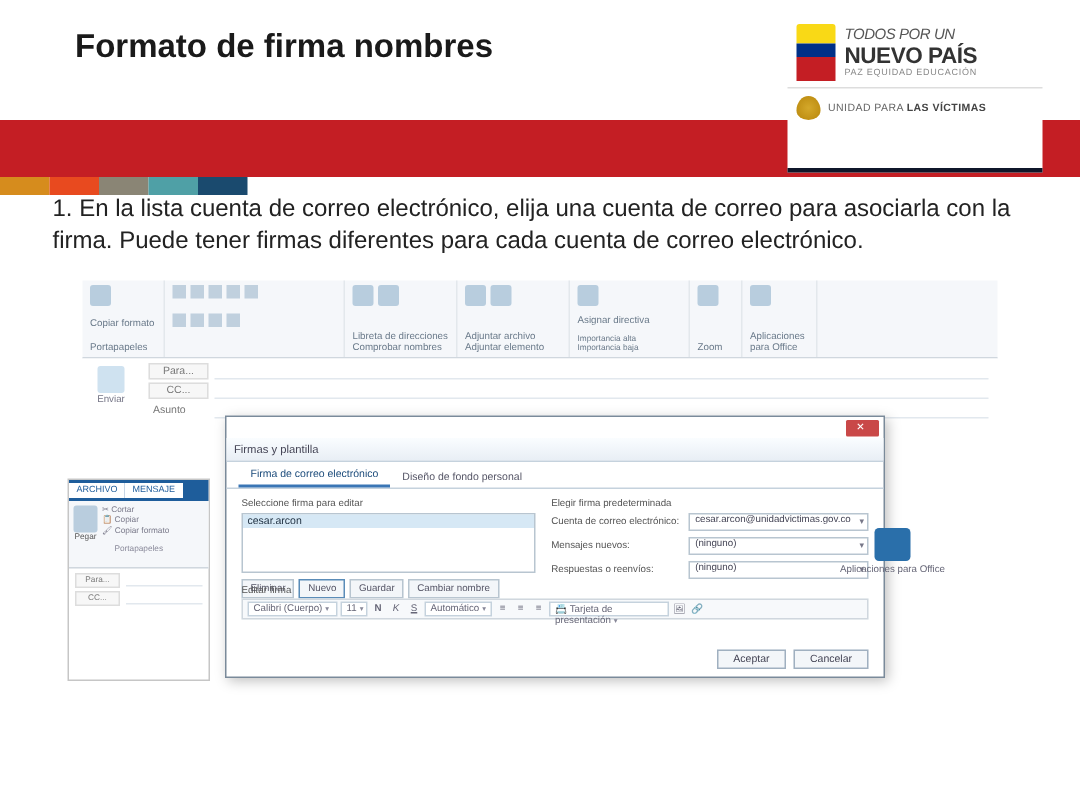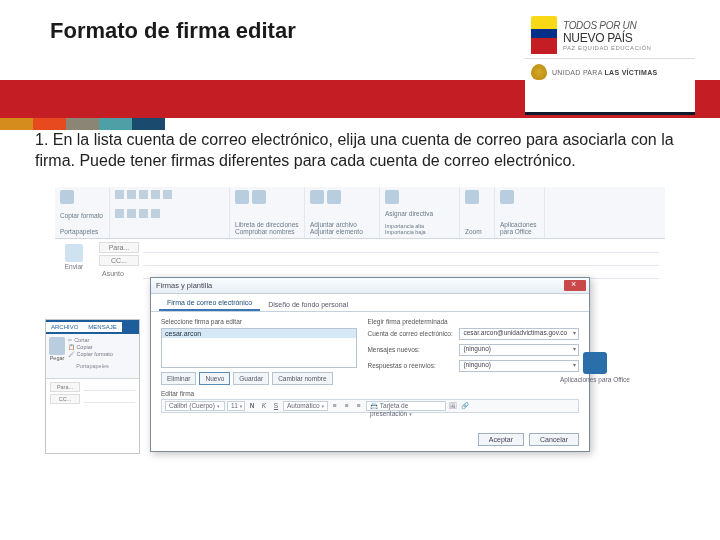--- a/index.html
+++ b/index.html
@@ -12,21 +12,21 @@
   .red-band { position: absolute; top: 80px; left: 0; right: 0; height: 38px; background: #c41e24; }
   
   .logo-box { position: absolute; top: 10px; right: 25px; width: 170px; height: 105px; background: #fff; border-bottom: 3px solid #0f172a; z-index: 10; }
   .logo-main { text-align: center; padding: 6px 6px 4px 6px; display: flex; align-items: center; }
   .flag-mark { width: 26px; height: 38px; display: inline-block; }
   .flag-y { width: 26px; height: 13px; background: #f9d916; border-radius: 2px 2px 0 0; }
   .flag-b { width: 26px; height: 9px; background: #003087; }
   .flag-r { width: 26px; height: 16px; background: #c41e24; }
   .logo-text { display: inline-block; margin-left: 6px; text-align: left; }
   .logo-text .l1 { font-size: 10px; color: #555; font-style: italic; letter-spacing: -0.3px; }
-  .logo-text .l2 { font-size: 12px; font-weight: normal; color: #333; letter-spacing: -0.3px; }
+  .logo-text .l2 { font-size: 15px; font-weight: bold; color: #333; letter-spacing: -0.3px; }
   .logo-text .l3 { font-size: 6px; color: #888; letter-spacing: 0.5px; }
   .logo-sub { border-top: 1px solid #ddd; padding: 5px 6px; display: flex; align-items: center; }
   .shield { width: 16px; height: 16px; display: inline-block; background: radial-gradient(#d4a82a, #b8860b); border-radius: 50% 50% 50% 50% / 60% 60% 40% 40%; }
   .logo-sub-text { font-size: 7px; color: #666; margin-left: 5px; letter-spacing: 0.3px; }
   .logo-sub-text b { font-weight: bold; color: #444; }
   
   .color-strip { position: absolute; top: 118px; left: 0; width: 165px; height: 12px; display: flex; }
   .color-strip span { flex: 1; }
   .c1 { background: #d68c1d; }
   .c2 { background: #e84a1f; }
@@ -46,21 +46,21 @@
   .rg-icons { display: flex; gap: 3px; align-items: center; }
   .ico { width: 14px; height: 14px; background: #b8cdde; border-radius: 2px; }
   .ico-sm { width: 9px; height: 9px; background: #c0d0de; }
   
   .outlook-fields { position: absolute; top: 52px; left: 0; right: 0; height: 48px; background: #fff; padding: 3px 6px; }
   .fld { display: flex; align-items: center; margin-bottom: 2px; }
   .fld-btn { width: 40px; font-size: 7px; color: #777; padding: 1px 3px; border: 1px solid #ddd; background: #f7f7f7; text-align: center; }
   .fld-input { flex: 1; height: 11px; border-bottom: 1px solid #e2e8ee; margin-left: 4px; }
   
   .dialog { position: absolute; top: 90px; left: 95px; width: 440px; height: 175px; background: #fff; border: 1px solid #7a8a9a; box-shadow: 2px 2px 8px rgba(0,0,0,0.25); }
-  .dlg-title { height: 16px; background: linear-gradient(#fafdff, #e8eef5); border-bottom: 1px solid #c5d2dd; display: flex; align-items: center; padding: 0 5px; font-size: 7.5px; color: #445; }
+  .dlg-title { height: 16px; background: linear-gradient(#fafdff, #e8eef5); border-bottom: 1px solid #c5d2dd; display: flex; align-items: center; padding: 0 5px; font-size: 7.5px; color: #445; margin-top: 14px; }
   .dlg-close { position: absolute; right: 3px; top: 2px; width: 22px; height: 11px; background: #c94848; border-radius: 1px; }
   .dlg-close::before { content: '×'; color: #fff; font-size: 9px; position: absolute; left: 7px; top: -1px; }
   
   .dlg-tabs { height: 18px; display: flex; align-items: flex-end; border-bottom: 1px solid #c5d2dd; padding: 0 8px; }
   .tab { font-size: 7px; padding: 3px 8px; color: #556; }
   .tab.active { border-bottom: 2px solid #3a76b5; color: #1a4a7a; }
   
   .dlg-body { padding: 6px 10px; display: flex; }
   .dlg-left { width: 47%; }
   .dlg-right { width: 53%; padding-left: 10px; }
@@ -92,21 +92,21 @@
   .os-ribbon { height: 45px; background: #f5f7fa; border-bottom: 1px solid #d0d7de; padding: 3px; }
   
   .apps-office { position: absolute; right: 35px; top: 165px; text-align: center; font-size: 6.5px; color: #667; }
   .apps-office .ico-app { width: 24px; height: 22px; background: #2a6faa; border-radius: 3px; margin: 0 auto 2px; }
 </style>
 </head>
 <body>
 
 <div class="header-bar">
   <div class="title-area">
-    <div class="title">Formato de firma editar</div>
+    <div class="title">Formato de firma nombres</div>
   </div>
   <div class="red-band"></div>
   <div class="logo-box">
     <div class="logo-main">
       <span class="flag-mark">
         <span class="flag-y" style="display:block"></span>
         <span class="flag-b" style="display:block"></span>
         <span class="flag-r" style="display:block"></span>
       </span>
       <span class="logo-text">

